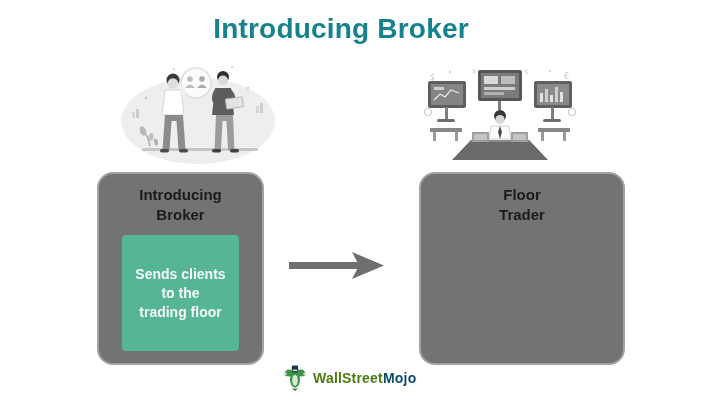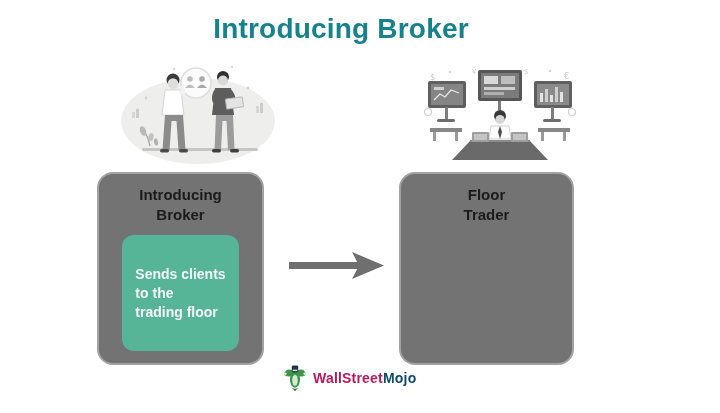--- a/index.html
+++ b/index.html
@@ -25,39 +25,39 @@
   .illustration { position: absolute; }
   .card {
     position: absolute;
     top: 172px;
     height: 193px;
     background: #737373;
     border: 2px solid #a2a2a2;
     border-radius: 16px;
   }
   .card.left  { left: 97px;  width: 167px; }
-  .card.right { left: 399px; width: 175px; }
+  .card.right { left: 419px; width: 206px; }
   .card-heading {
     margin-top: 11px;
     text-align: center;
     font-size: 15px;
     line-height: 20px;
     font-weight: bold;
     color: #1b1b1b;
     white-space: pre-line;
   }
   .pill {
     position: absolute;
     left: 23px; right: 23px;
     top: 61px; bottom: 12px;
-    border-radius: 12px;
+    border-radius: 4px;
     display: flex;
     align-items: center;
     justify-content: center;
-    text-align: left;
+    text-align: center;
   }
   .pill-text {
     font-size: 14px;
     line-height: 19px;
     font-weight: bold;
     color: #f4f9f7;
     white-space: pre-line;
   }
   .arrow-wrap { position: absolute; left: 286px; top: 250px; width: 102px; height: 31px; }
   .brand {
@@ -206,17 +206,17 @@
       <path d="M25 12 Q23 4 15.5 7.5 L15.5 13 Q22 15 25 12 Z" fill="#3e9447"></path>
       <circle cx="2.5" cy="11" r="1.5" fill="#dfeede"></circle>
       <circle cx="23.5" cy="11" r="1.5" fill="#dfeede"></circle>
       <ellipse cx="13" cy="17" rx="5.5" ry="9" fill="#3e9447"></ellipse>
       <ellipse cx="13" cy="18" rx="3" ry="6" fill="#d7ead2"></ellipse>
       <rect x="9.5" y="2" width="7" height="7.5" rx="1.5" fill="#1e3748"></rect>
       <rect x="10.5" y="6.5" width="5" height="1.6" fill="#d7ead2"></rect>
       <path d="M9.5 26 L13 30 L16.5 26 Q13 28.5 9.5 26 Z" fill="#2e7d36"></path>
     </svg>
     <div class="brand-text">
-      <span style="color:#be185d">WallStreet</span><span style="color:#0c4a6e">Mojo</span>
+      <span style="color:#4d7c0f">WallStreet</span><span style="color:#0c4a6e">Mojo</span>
     </div>
   </div>
 
 </div>
 
 </body></html>

